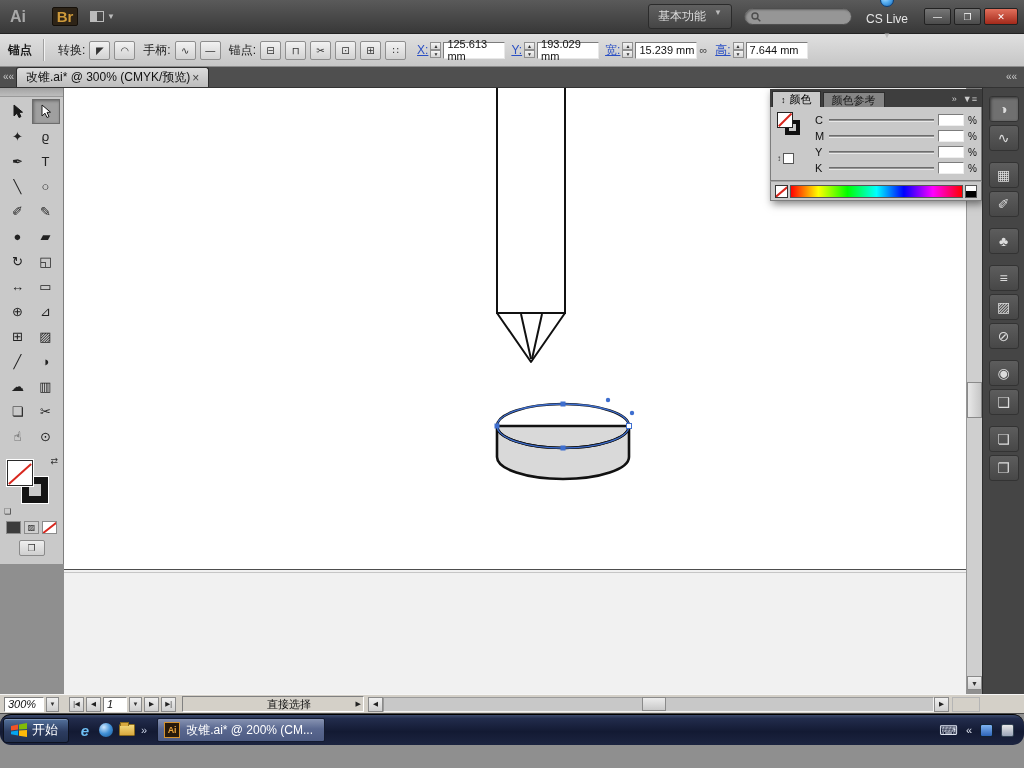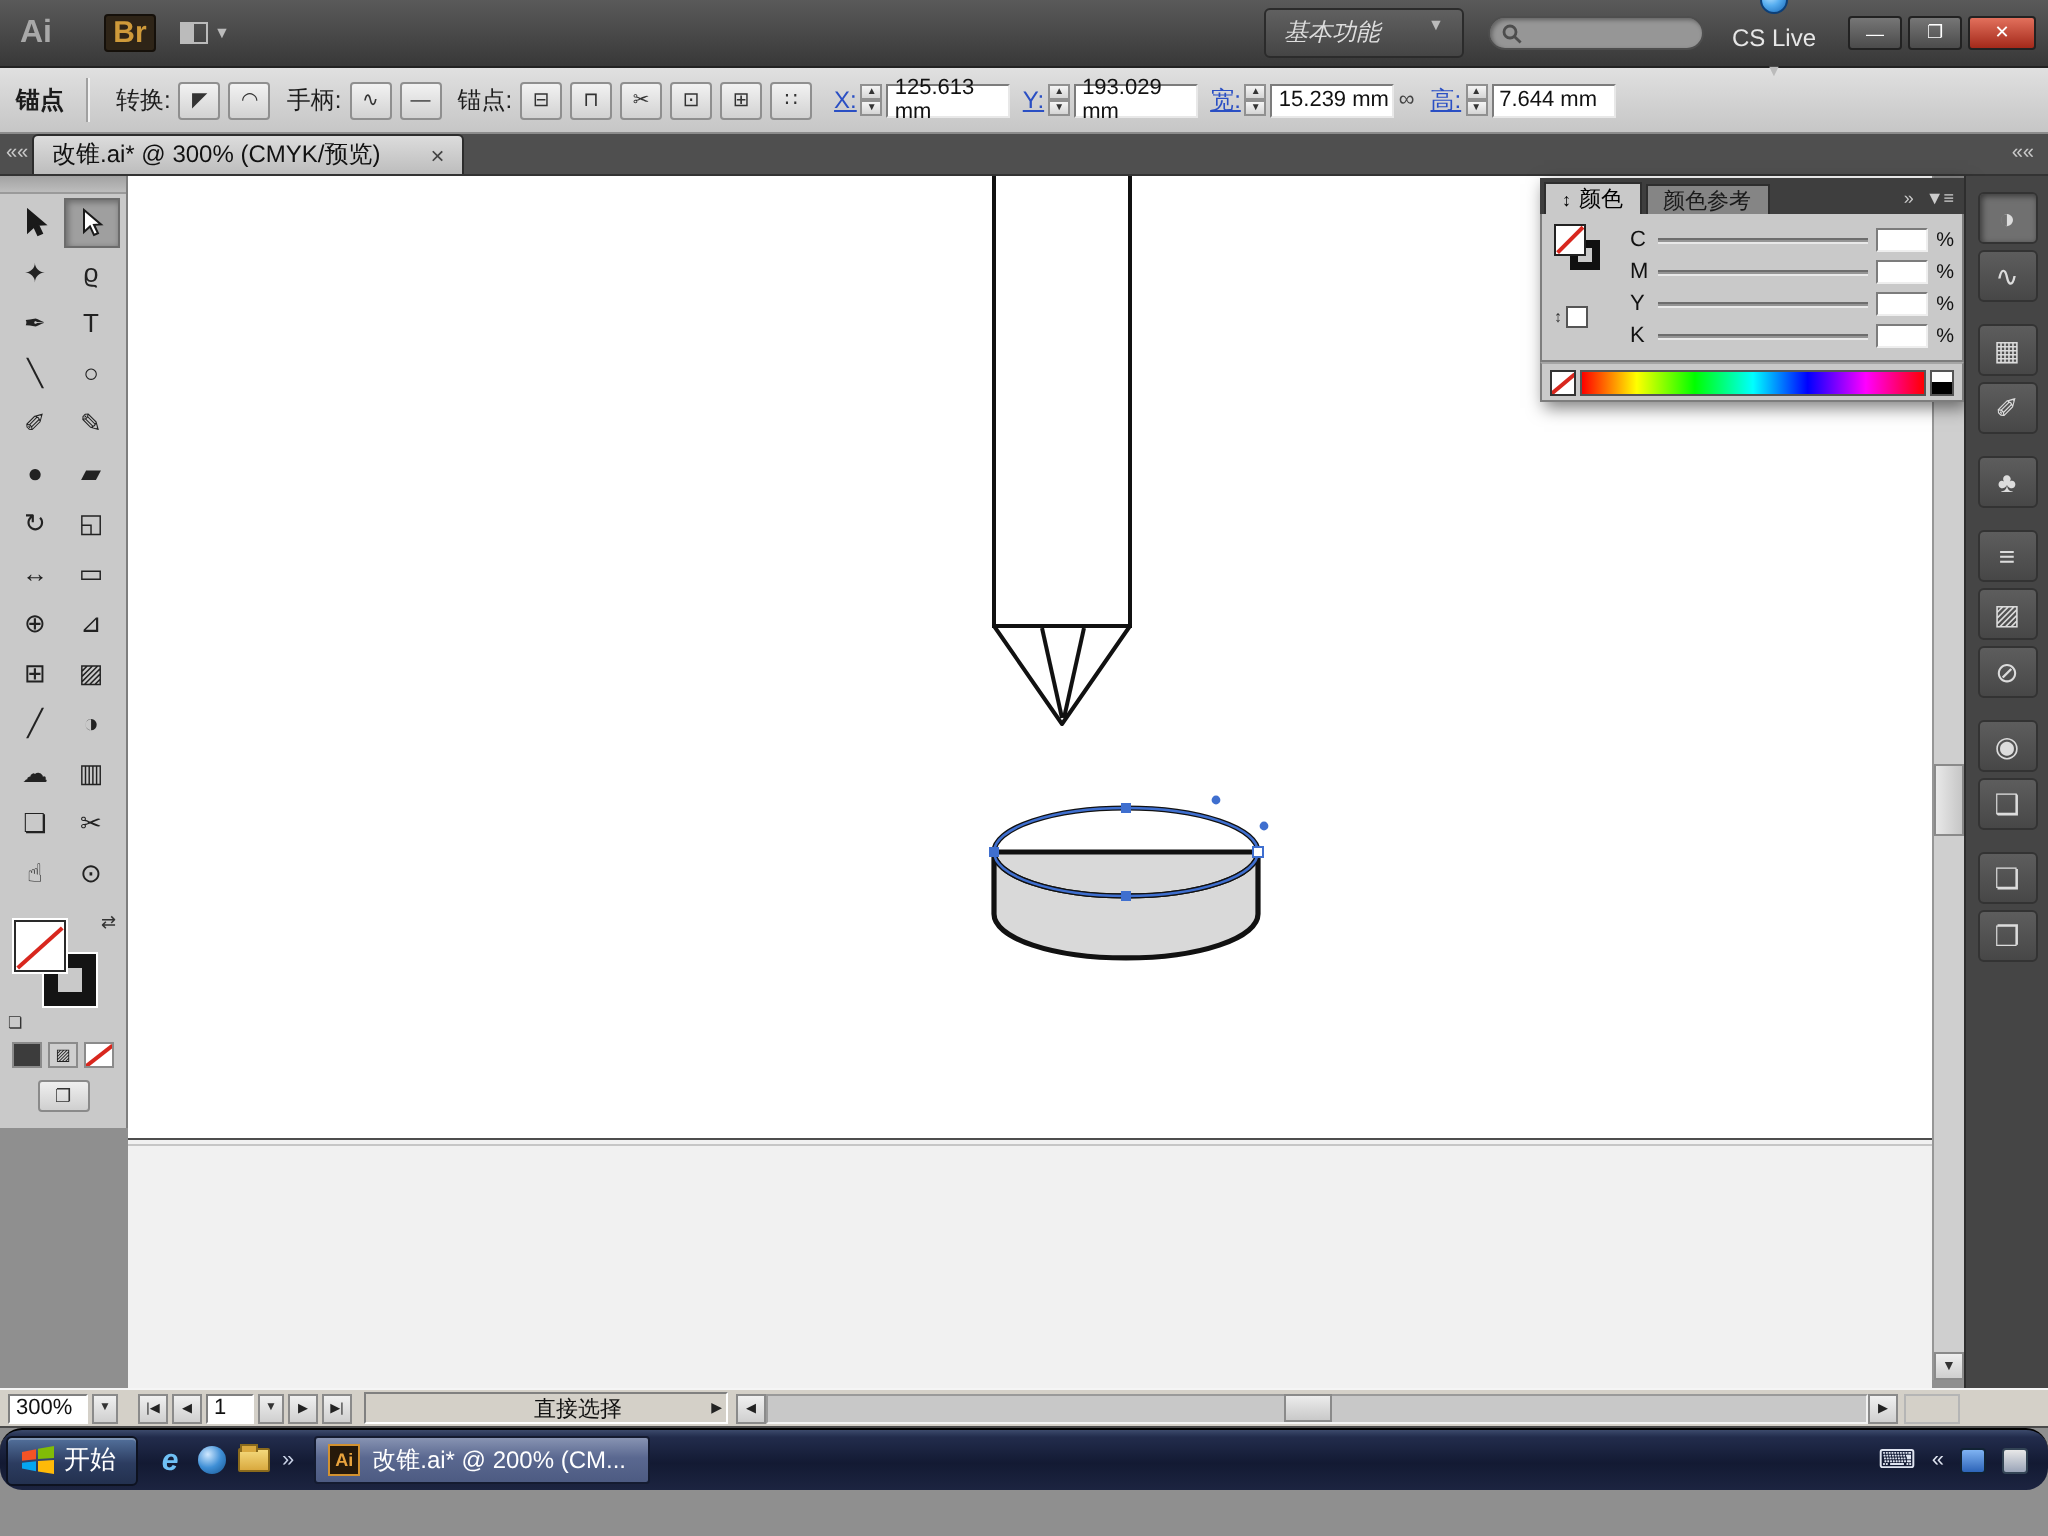--- a/index.html
+++ b/index.html
@@ -10,22 +10,22 @@
   
   .titlebar{height:34px;background:linear-gradient(#5a5a5a,#383838);display:flex;align-items:center;
             border-bottom:1px solid #222;color:#ccc;}
   .ai-logo{margin-left:10px;font-size:16px;font-weight:bold;color:#a8a8a8;}
   .br-btn{margin-left:26px;width:26px;height:19px;background:#2e2417;border:1px solid #15100a;border-radius:2px;
           color:#cf9a3a;font-size:15px;font-weight:bold;display:flex;align-items:center;justify-content:center;}
   .arrange-btn{margin-left:12px;display:flex;align-items:center;gap:3px;color:#bbb;font-size:8px;}
   .arrange-glyph{width:14px;height:11px;border:1px solid #bbb;position:relative;}
   .arrange-glyph::after{content:"";position:absolute;left:0;top:0;width:6px;height:100%;background:#bbb;}
   .tb-spacer{flex:1;}
-  .workspace-btn{display:flex;gap:24px;padding:3px 9px;background:linear-gradient(#606060,#454545);
-                 border:1px solid #2b2b2b;border-radius:3px;color:#ddd;margin-right:12px;font-style:italic;}
+  .workspace-btn{display:flex;gap:8px;padding:3px 9px;background:linear-gradient(#606060,#454545);
+                 border:1px solid #2b2b2b;border-radius:3px;color:#ddd;margin-right:12px;}
   .caret{font-size:8px;color:#bbb;}
   .searchbox{width:108px;height:17px;border-radius:9px;background:#969696;border:1px solid #4e4e4e;
              box-shadow:inset 1px 1px 2px rgba(0,0,0,.35);display:flex;align-items:center;padding:0 6px;gap:4px;margin-right:14px;}
   .cslive{display:flex;align-items:center;gap:5px;margin-right:16px;color:#e6e6e6;flex-direction:column;}
   .globe{width:14px;height:14px;border-radius:50%;border:1px solid #0d3f77;
          background:radial-gradient(circle at 35% 30%,#bfe6ff,#57aef0 45%,#1565b5);}
   .winbtns{display:flex;gap:3px;margin-right:6px;}
   .winbtn{width:27px;height:17px;display:flex;align-items:center;justify-content:center;font-size:9px;color:#fff;
           background:linear-gradient(#767676,#4b4b4b);border:1px solid #222;border-radius:2px;}
   .winbtn.close{background:linear-gradient(#e2705c,#a3291a);width:34px;}
@@ -49,21 +49,21 @@
              border:1px solid #909090;color:#333;}
   .cb-input{width:62px;height:17px;background:#fff;border:1px solid;border-color:#7c7c7c #e8e8e8 #e8e8e8 #7c7c7c;
             font-size:11px;display:flex;align-items:center;padding-left:3px;color:#111;}
   .link-icon{font-size:11px;color:#444;margin:0 2px;}
 
   
   .tabbar{height:21px;background:#4f4f4f;display:flex;align-items:flex-end;position:relative;padding-left:16px;
           border-bottom:1px solid #333;}
   .collapse-left{position:absolute;left:3px;top:4px;color:#c9c9c9;font-size:10px;}
   .expand-dock{position:absolute;right:7px;top:4px;color:#c9c9c9;font-size:10px;}
-  .doc-tab{height:20px;display:flex;align-items:center;gap:25px;padding:0 9px;background:linear-gradient(#dcdcdc,#bdbdbd);
+  .doc-tab{height:20px;display:flex;align-items:center;gap:2px;padding:0 9px;background:linear-gradient(#dcdcdc,#bdbdbd);
            border:1px solid #2c2c2c;border-bottom:none;border-radius:3px 3px 0 0;color:#111;}
   .tab-close{font-size:12px;color:#444;line-height:1;}
 
   
   .workspace{position:relative;height:606px;background:#8f8f8f;}
 
   
   .toolbox{position:absolute;left:0;top:0;width:64px;background:#c9c9c9;border-right:1px solid #7e7e7e;padding-bottom:8px;}
   .tool-grip{height:9px;background:linear-gradient(#a2a2a2,#bdbdbd);border-bottom:1px solid #9a9a9a;}
   .tools{display:grid;grid-template-columns:28px 28px;justify-content:center;padding-top:2px;}
@@ -133,21 +133,21 @@
   .dock{position:absolute;right:0;top:0;width:42px;height:606px;background:#454545;border-left:1px solid #2e2e2e;padding-top:5px;}
   .dock-icon{width:30px;height:26px;margin:3px auto 0;display:flex;align-items:center;justify-content:center;font-size:14px;
              color:#dcdcdc;background:linear-gradient(#5d5d5d,#474747);border:1px solid #333;border-radius:3px;}
   .dock-icon.gap{margin-top:11px;}
   .dock-icon.active{background:#707070;box-shadow:inset 1px 1px 3px rgba(0,0,0,.5);}
 
   
   .statusbar{height:20px;background:#d4d0c8;border-top:1px solid #f5f5f5;border-bottom:1px solid #4a4a4a;display:flex;
              align-items:center;padding:0 2px 0 4px;gap:2px;font-size:11px;color:#111;}
   .sb-box{background:#fff;border:1px solid;border-color:#808080 #fff #fff #808080;height:15px;display:flex;
-          align-items:center;padding:0 3px;}
+          align-items:center;padding:0 3px;font-style:italic;}
   .sb-zoom{width:40px;}
   .sb-drop{width:13px;height:15px;display:flex;align-items:center;justify-content:center;font-size:6px;color:#333;
            background:linear-gradient(#f0f0f0,#cfcfcf);border:1px solid #8a8a8a;}
   .sb-btn{width:15px;height:15px;display:flex;align-items:center;justify-content:center;font-size:6.5px;color:#222;
           background:linear-gradient(#f0f0f0,#cfcfcf);border:1px solid #8a8a8a;}
   .sb-ab{width:24px;}
   .sb-status{width:182px;height:16px;border:1px solid;border-color:#808080 #fff #fff #808080;display:flex;
              align-items:center;justify-content:center;position:relative;margin-left:4px;background:#d4d0c8;padding-left:32px;}
   .sb-status .arrow{position:absolute;right:2px;font-size:7px;color:#222;}
   .hscroll{flex:1;height:15px;display:flex;margin-left:2px;}

